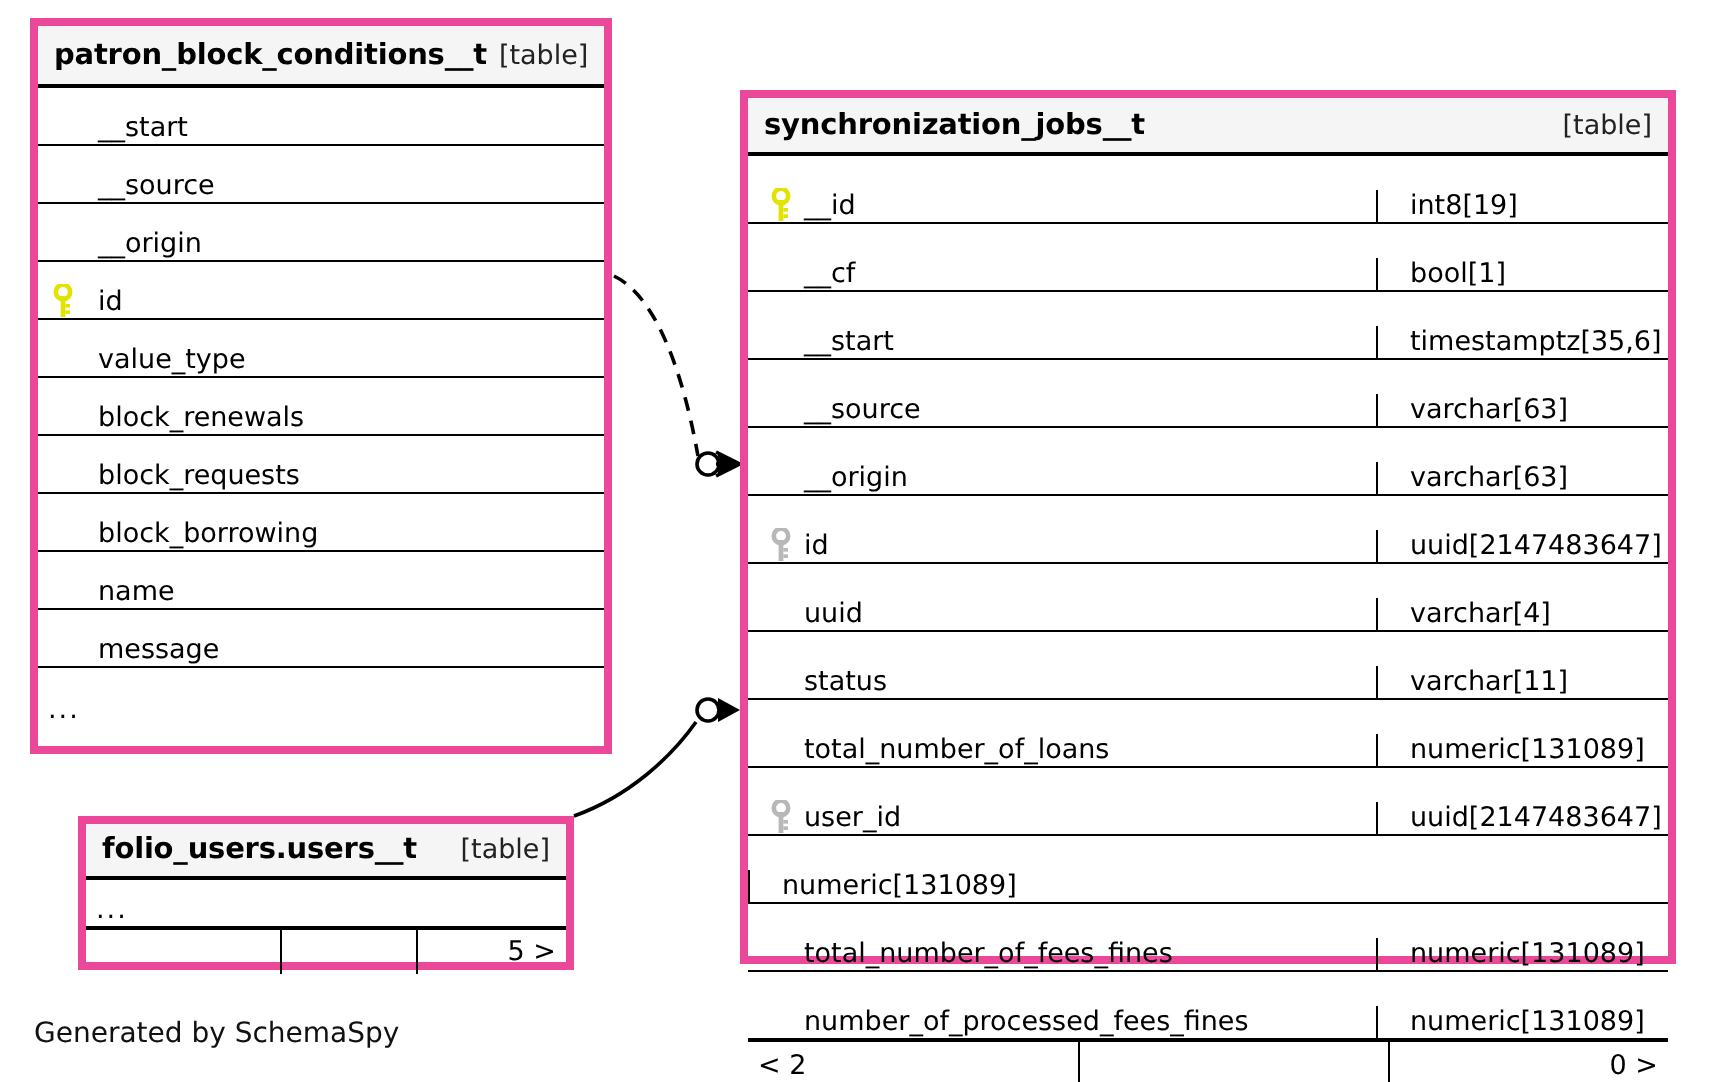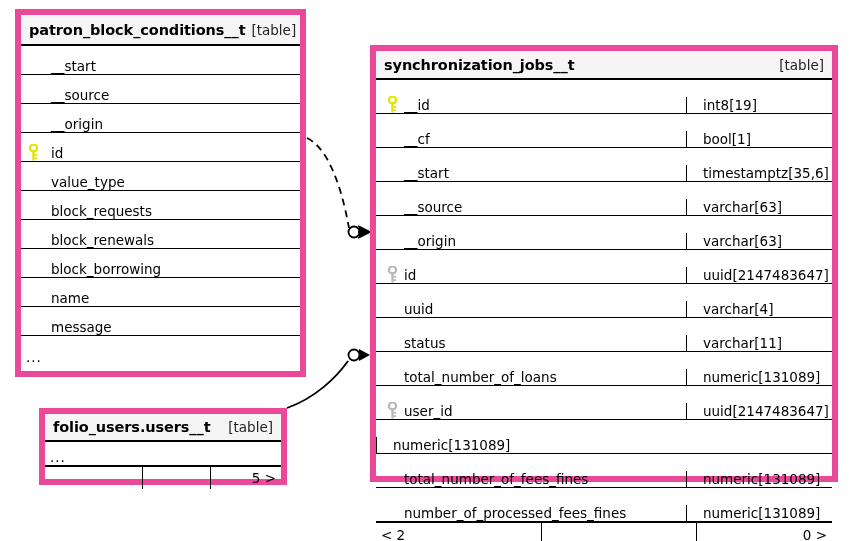--- a/index.html
+++ b/index.html
@@ -9,21 +9,21 @@
     font-family:"DejaVu Sans","Liberation Sans",sans-serif;
     position:relative;
     overflow:hidden;
     color:#000;
   }
   .canvas{position:absolute;inset:0;}
 
   
   .tbl{
     position:absolute;
-    border:6px solid #ec4899;
+    border:4px solid #ec4899;
     background:#fff;
     box-sizing:border-box;
   }
   .tbl-header{
     background:#f5f5f5;
     border-bottom:2px solid #000;
     box-sizing:border-box;
     display:flex;
     align-items:center;
     justify-content:space-between;
@@ -195,27 +195,27 @@
     </div>
     <div class="row">
       <div class="cell-name">
         <span class="keyslot"></span>
         <span class="colname">value_type</span>
       </div>
     </div>
     <div class="row">
       <div class="cell-name">
         <span class="keyslot"></span>
+        <span class="colname">block_renewals</span>
+      </div>
+    </div>
+    <div class="row">
+      <div class="cell-name">
+        <span class="keyslot"></span>
         <span class="colname">block_requests</span>
-      </div>
-    </div>
-    <div class="row">
-      <div class="cell-name">
-        <span class="keyslot"></span>
-        <span class="colname">block_renewals</span>
       </div>
     </div>
     <div class="row">
       <div class="cell-name">
         <span class="keyslot"></span>
         <span class="colname">block_borrowing</span>
       </div>
     </div>
     <div class="row">
       <div class="cell-name">
@@ -377,13 +377,14 @@
       <div class="cell-type">numeric[131089]</div>
     </div>
 
     <div class="foot">
       <div class="foot-cell foot-left">&lt; 2</div>
       <div class="foot-cell foot-mid"></div>
       <div class="foot-cell foot-right">0 &gt;</div>
     </div>
   </div>
 
+  <div class="caption">Generated by SchemaSpy</div>
 </div>
 
 </body></html>

